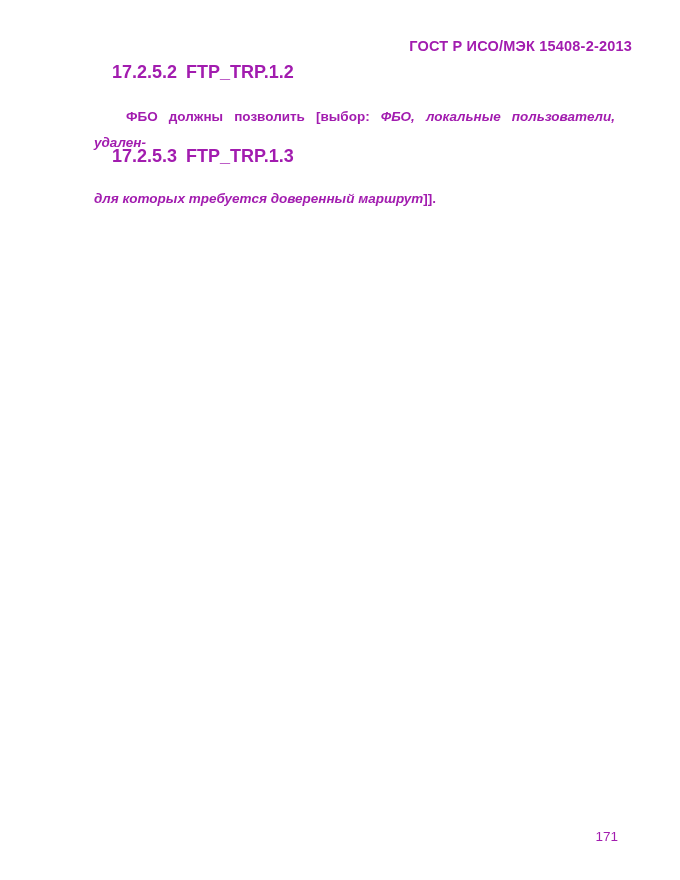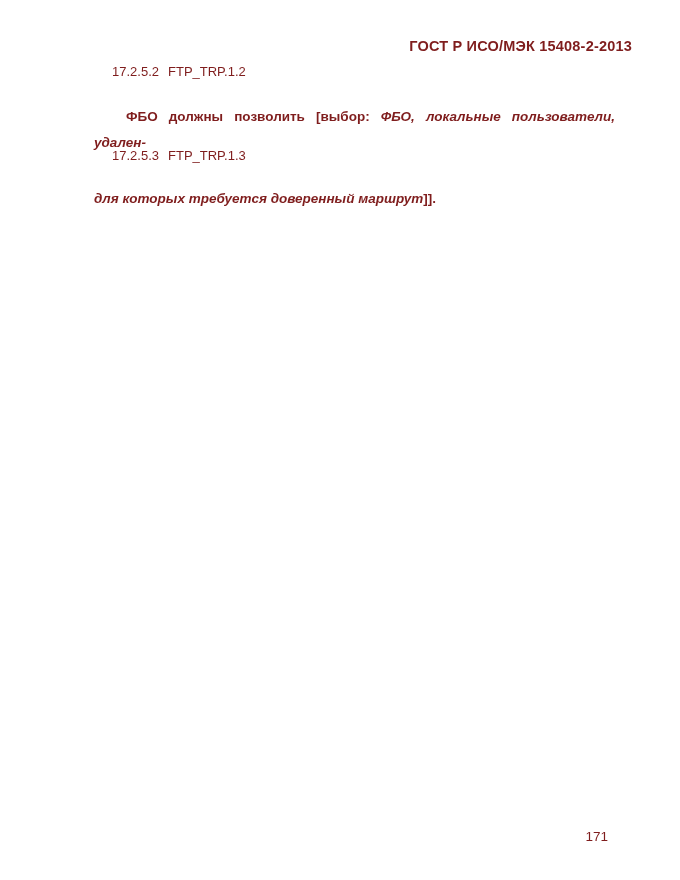--- a/index.html
+++ b/index.html
@@ -6,37 +6,37 @@
     margin: 0;
     padding: 0;
     background: #ffffff;
   }
   .page {
     position: relative;
     width: 680px;
     height: 880px;
     background: #ffffff;
     font-family: "Liberation Sans", sans-serif;
-    color: #7f1d1d;
+    color: #a21caf;
     overflow: hidden;
   }
   .doc-header {
     position: absolute;
     top: 38px;
     right: 48px;
     font-size: 14.5px;
     font-weight: 700;
     letter-spacing: 0.2px;
     white-space: nowrap;
   }
   .clause-heading {
     position: absolute;
     left: 112px;
-    font-size: 13px;
-    font-weight: 400;
+    font-size: 18px;
+    font-weight: 700;
     line-height: 16px;
     white-space: nowrap;
   }
   .clause-heading .code {
     margin-left: 9px;
   }
   .heading-1 { top: 64px; }
   .heading-2 { top: 148px; }
   .para {
     position: absolute;
@@ -58,21 +58,21 @@
     text-align-last: justify;
   }
   .indent {
     text-indent: 32px;
   }
   .b  { font-style: normal; }
   .bi { font-style: italic; }
   .page-number {
     position: absolute;
     top: 829px;
-    right: 72px;
+    right: 62px;
     font-size: 13.5px;
     font-weight: 400;
     line-height: 16px;
   }
 </style>
 </head>
 <body>
 
 <div class="page">
 

